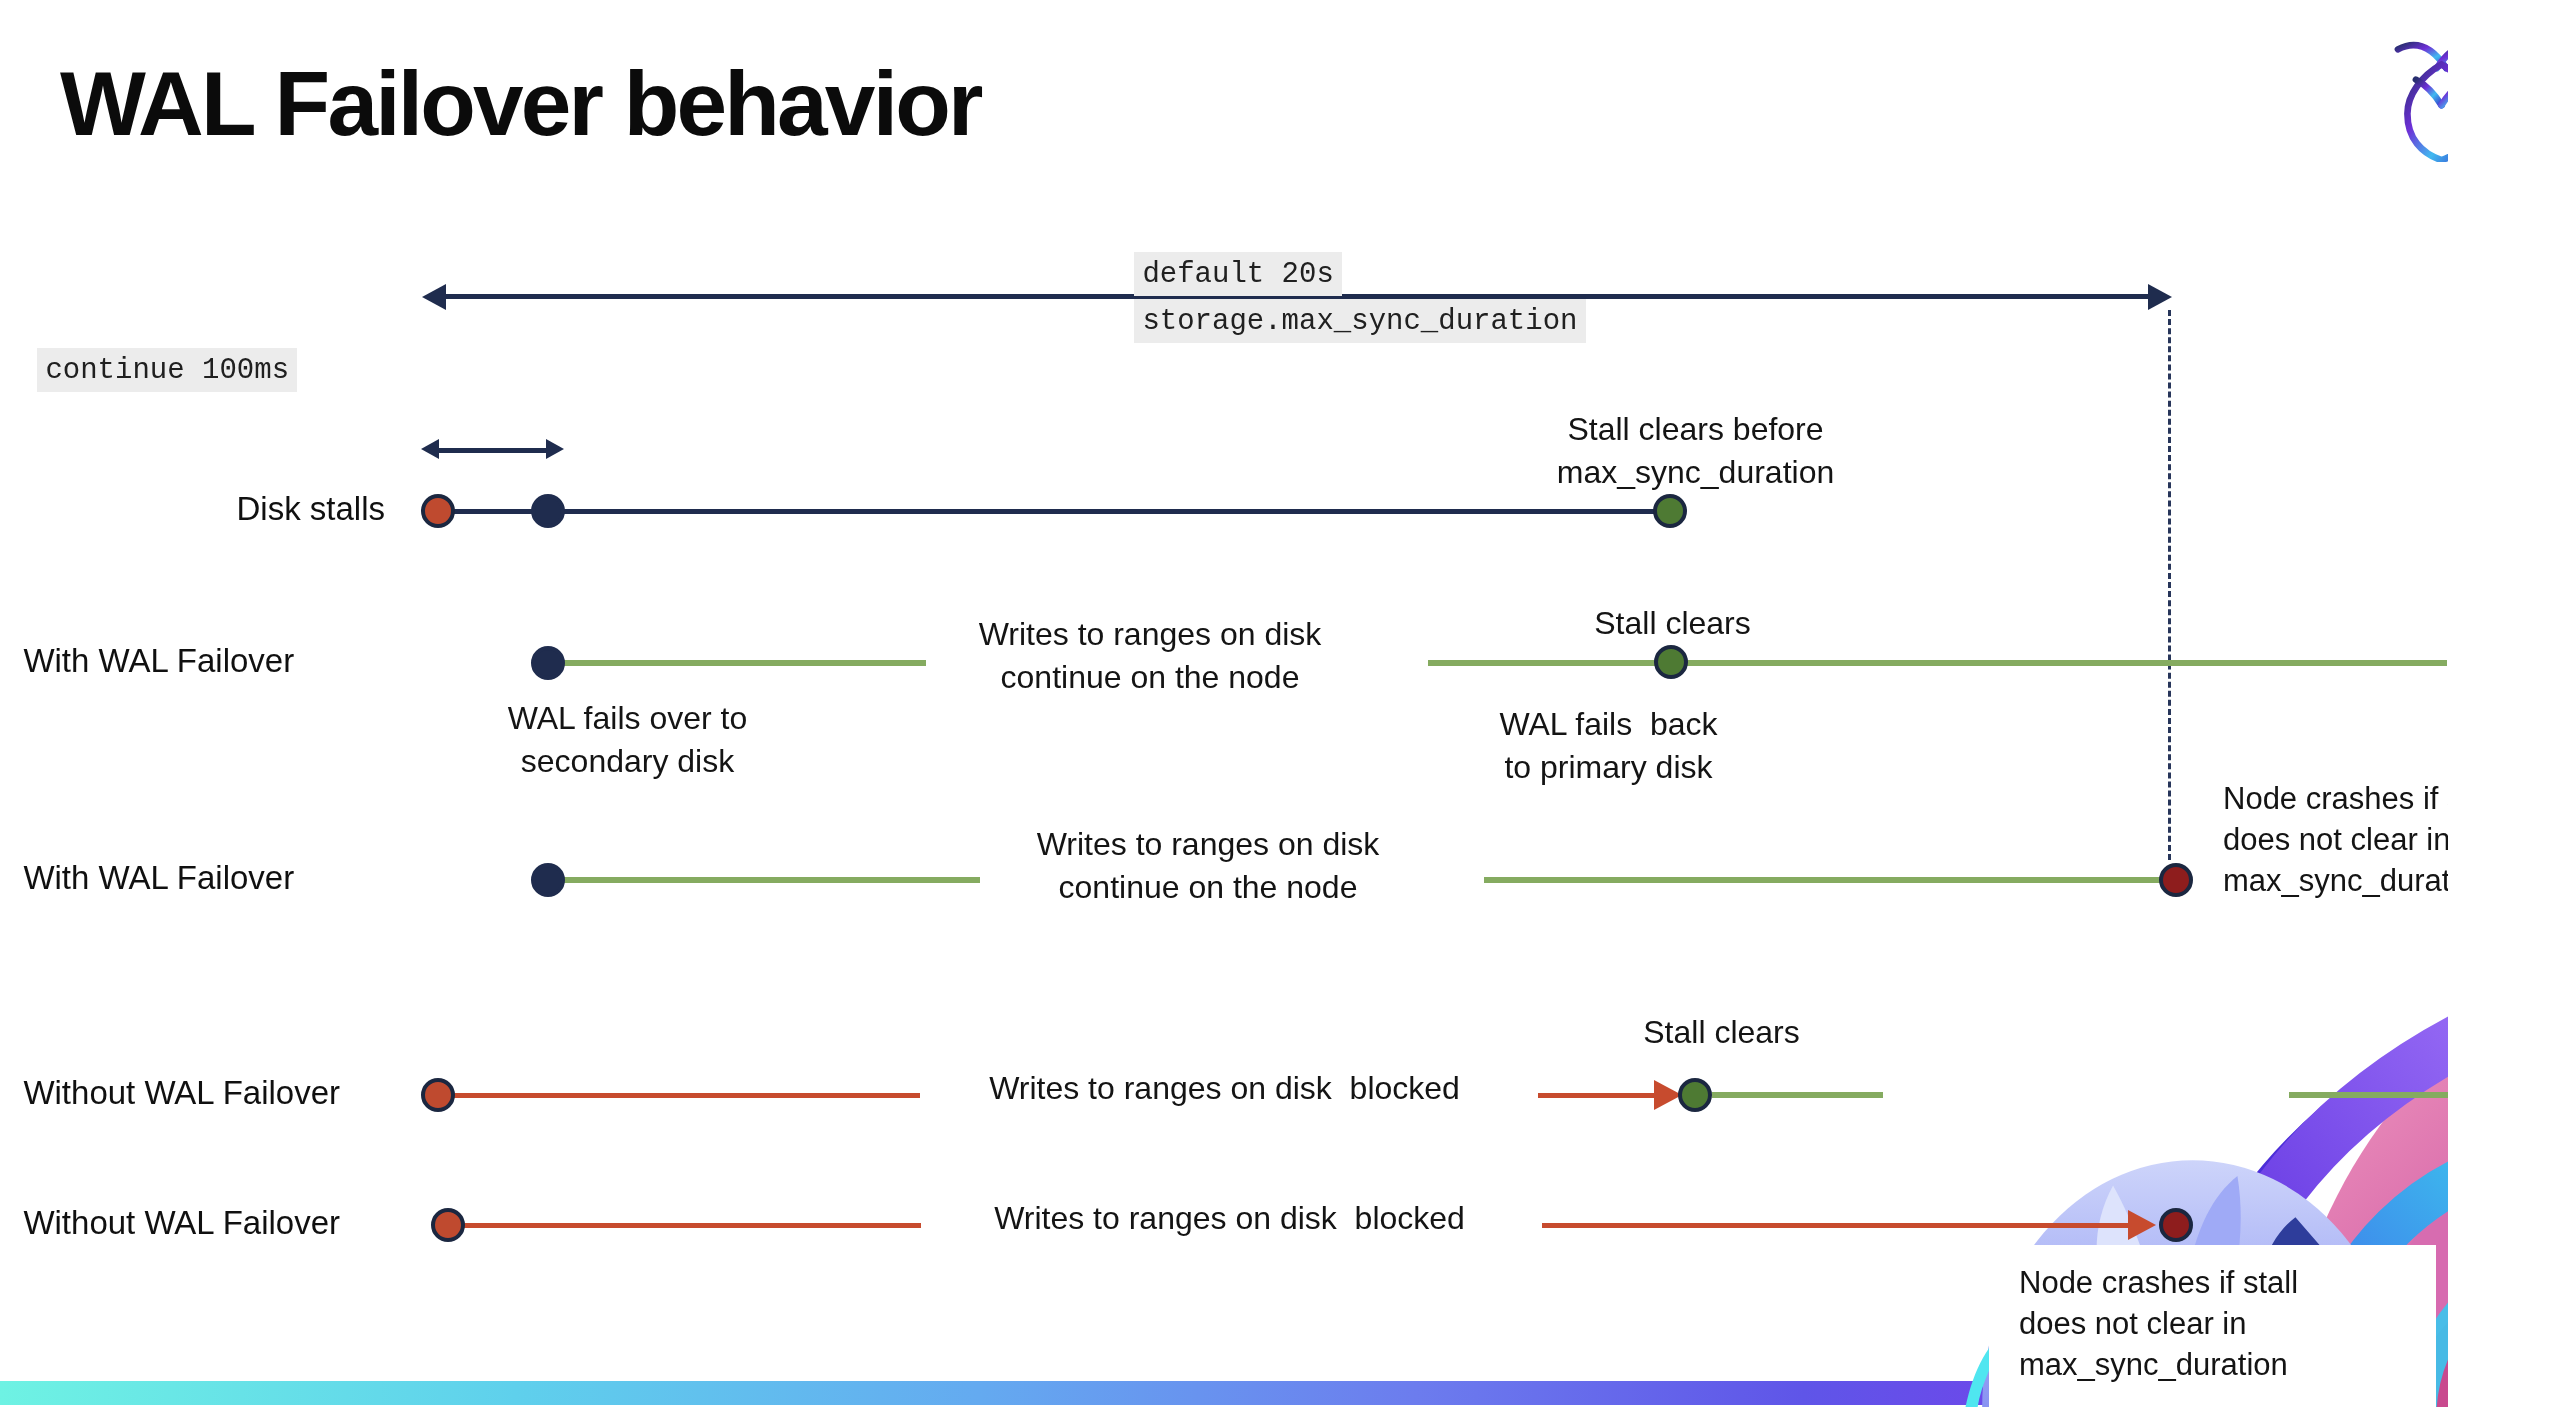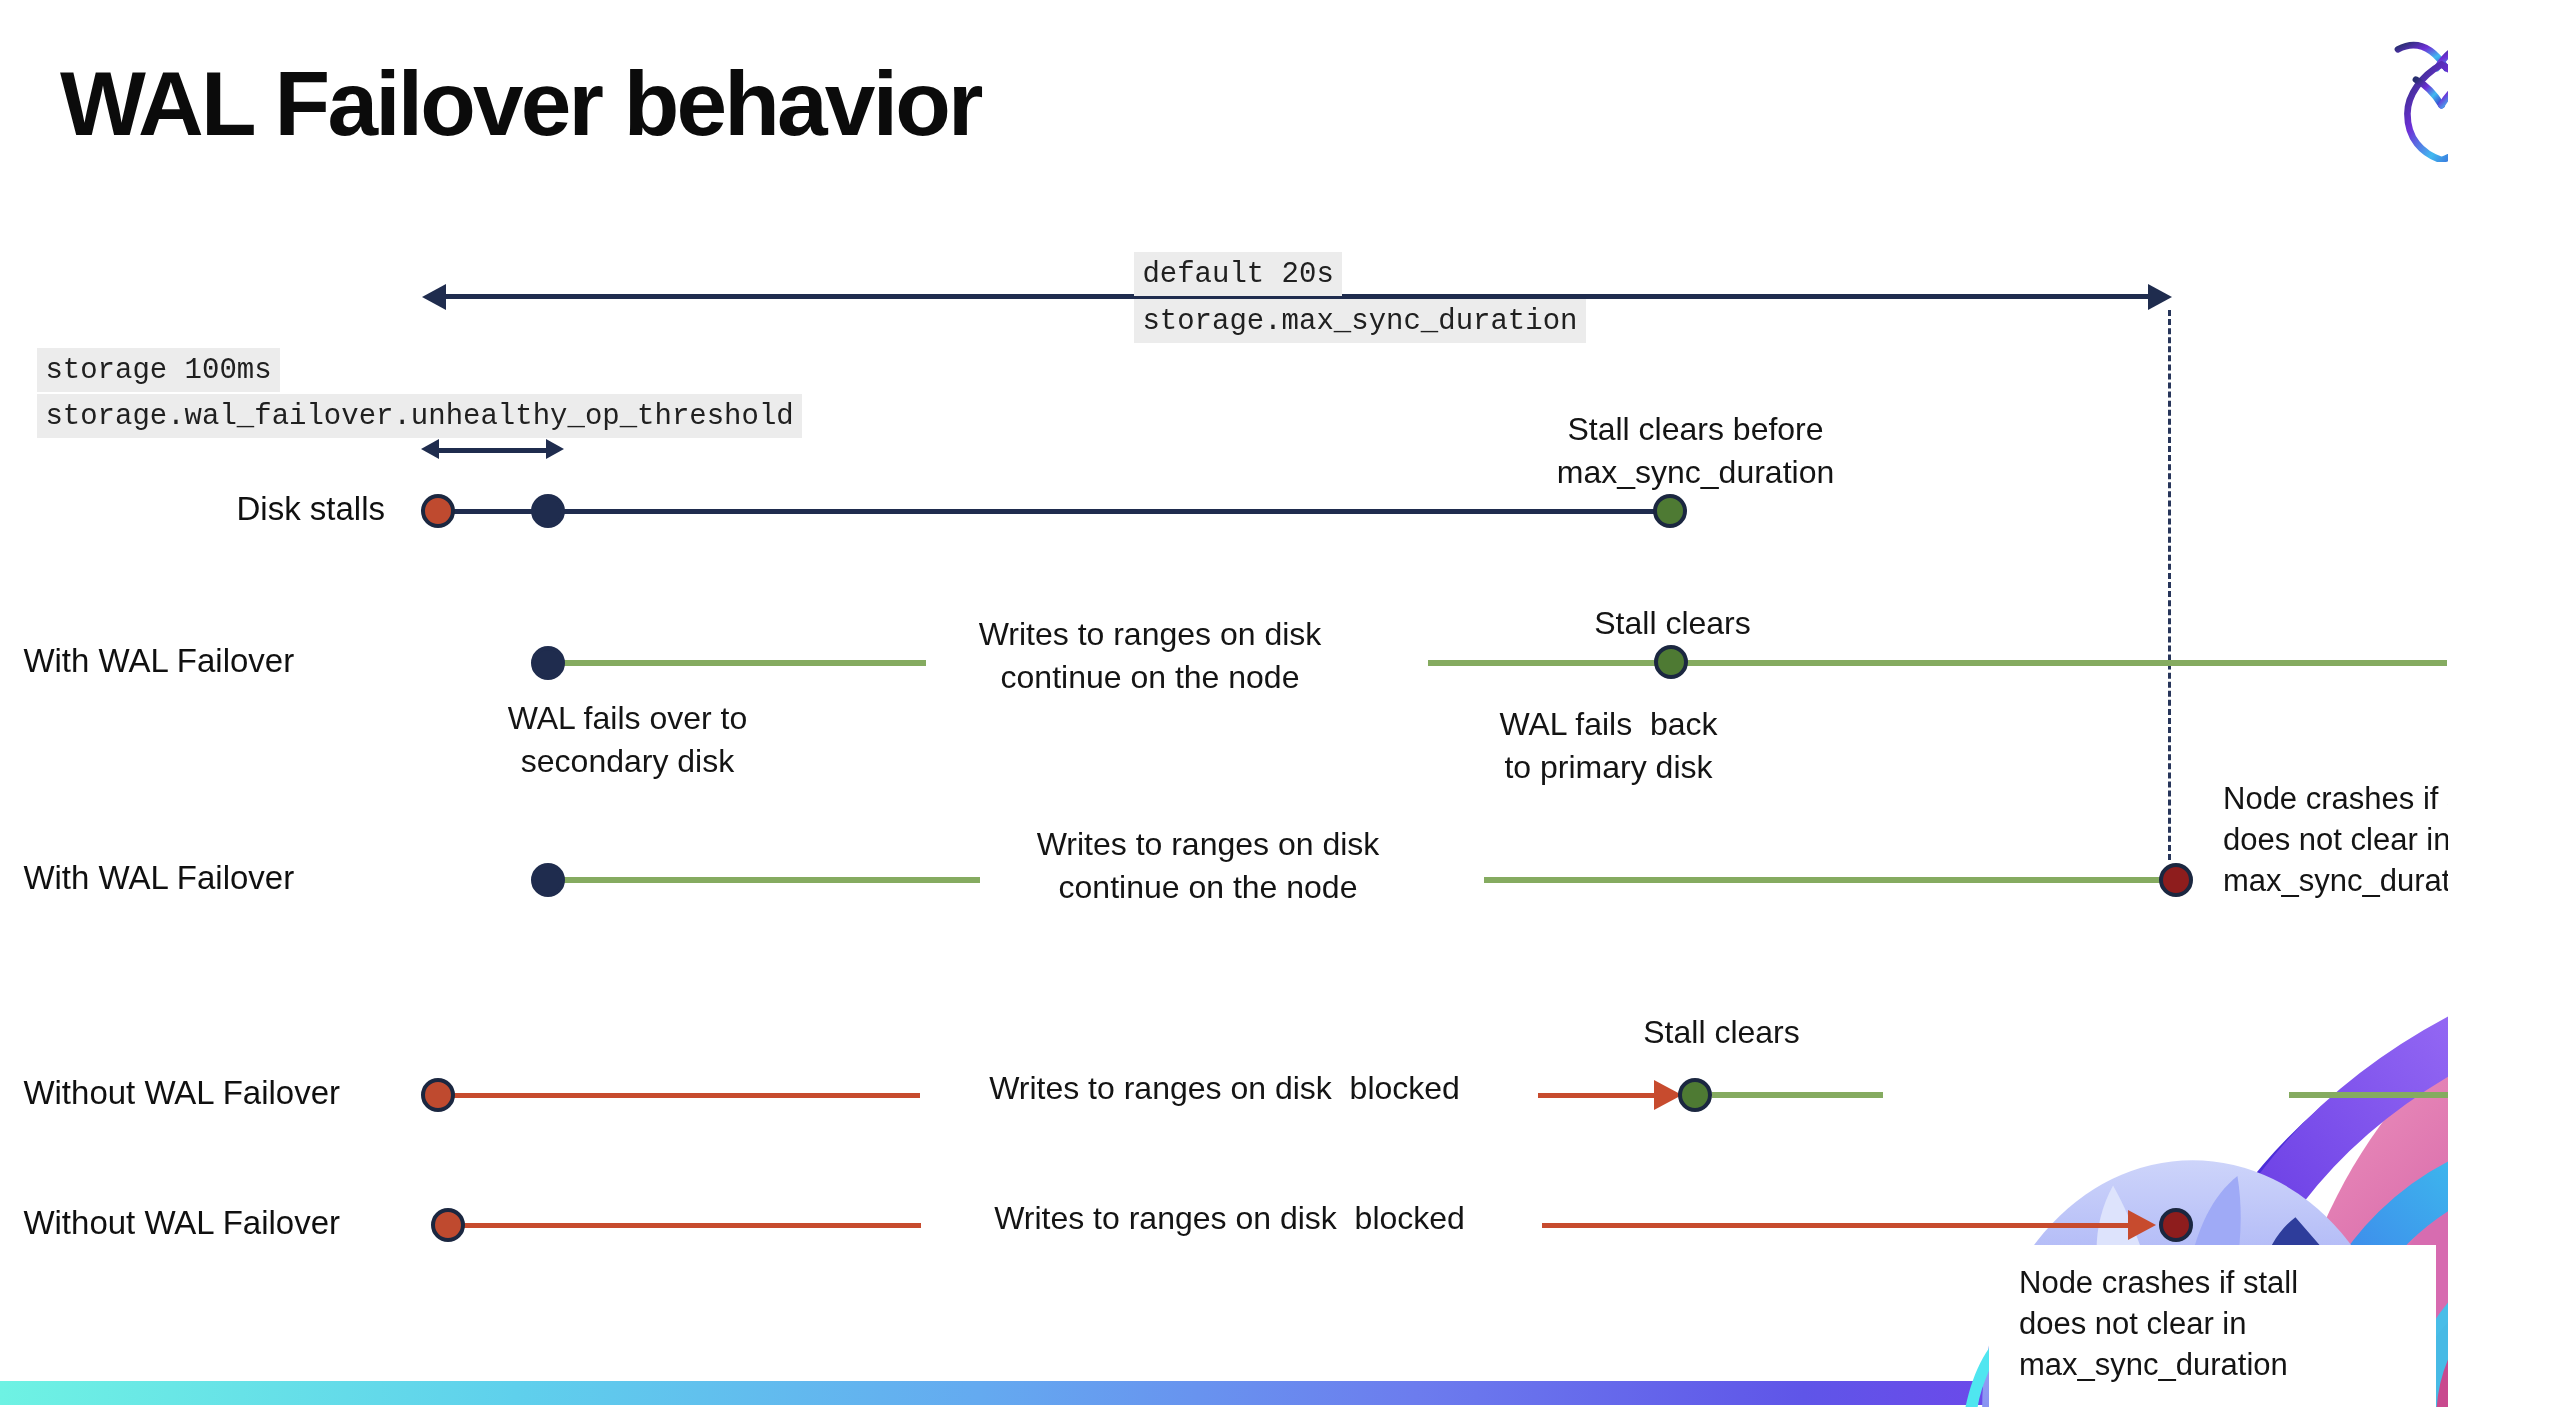--- a/index.html
+++ b/index.html
@@ -100,22 +100,21 @@
     </g>
   </svg>
 
   <div class="line navy-line" style="left:439px;top:294px;width:1714px;"></div>
   <div class="tri nleft" style="left:422px;top:284px;"></div>
   <div class="tri nright" style="left:2148px;top:284px;"></div>
   <div id="dashed-line"></div>
 
   <div class="code" style="left:1134px;top:252px;">default 20s</div>
   <div class="code" style="left:1134px;top:299px;">storage.max_sync_duration</div>
-  <div class="code" style="left:37px;top:348px;">storage 100ms</div>
-  <div class="code" style="left:37px;top:394px;">storage.wal_failover.unhealthy_op_threshold</div>
+  <div class="code" style="left:37px;top:348px;">continue 100ms</div>
 
   <div class="line navy-line" style="left:437px;top:448px;width:110px;"></div>
   <div class="tri sleft" style="left:421px;top:439px;"></div>
   <div class="tri sright" style="left:546px;top:439px;"></div>
 
   <div class="line navy-line" style="left:438px;top:509px;width:1233px;"></div>
   <div class="dot red" style="left:421px;top:494px;"></div>
   <div class="dot navy" style="left:531px;top:494px;"></div>
   <div class="dot green" style="left:1653px;top:494px;"></div>
   <div class="rowlabel" style="left:142px;top:490px;width:243px;text-align:right;">Disk stalls</div>

